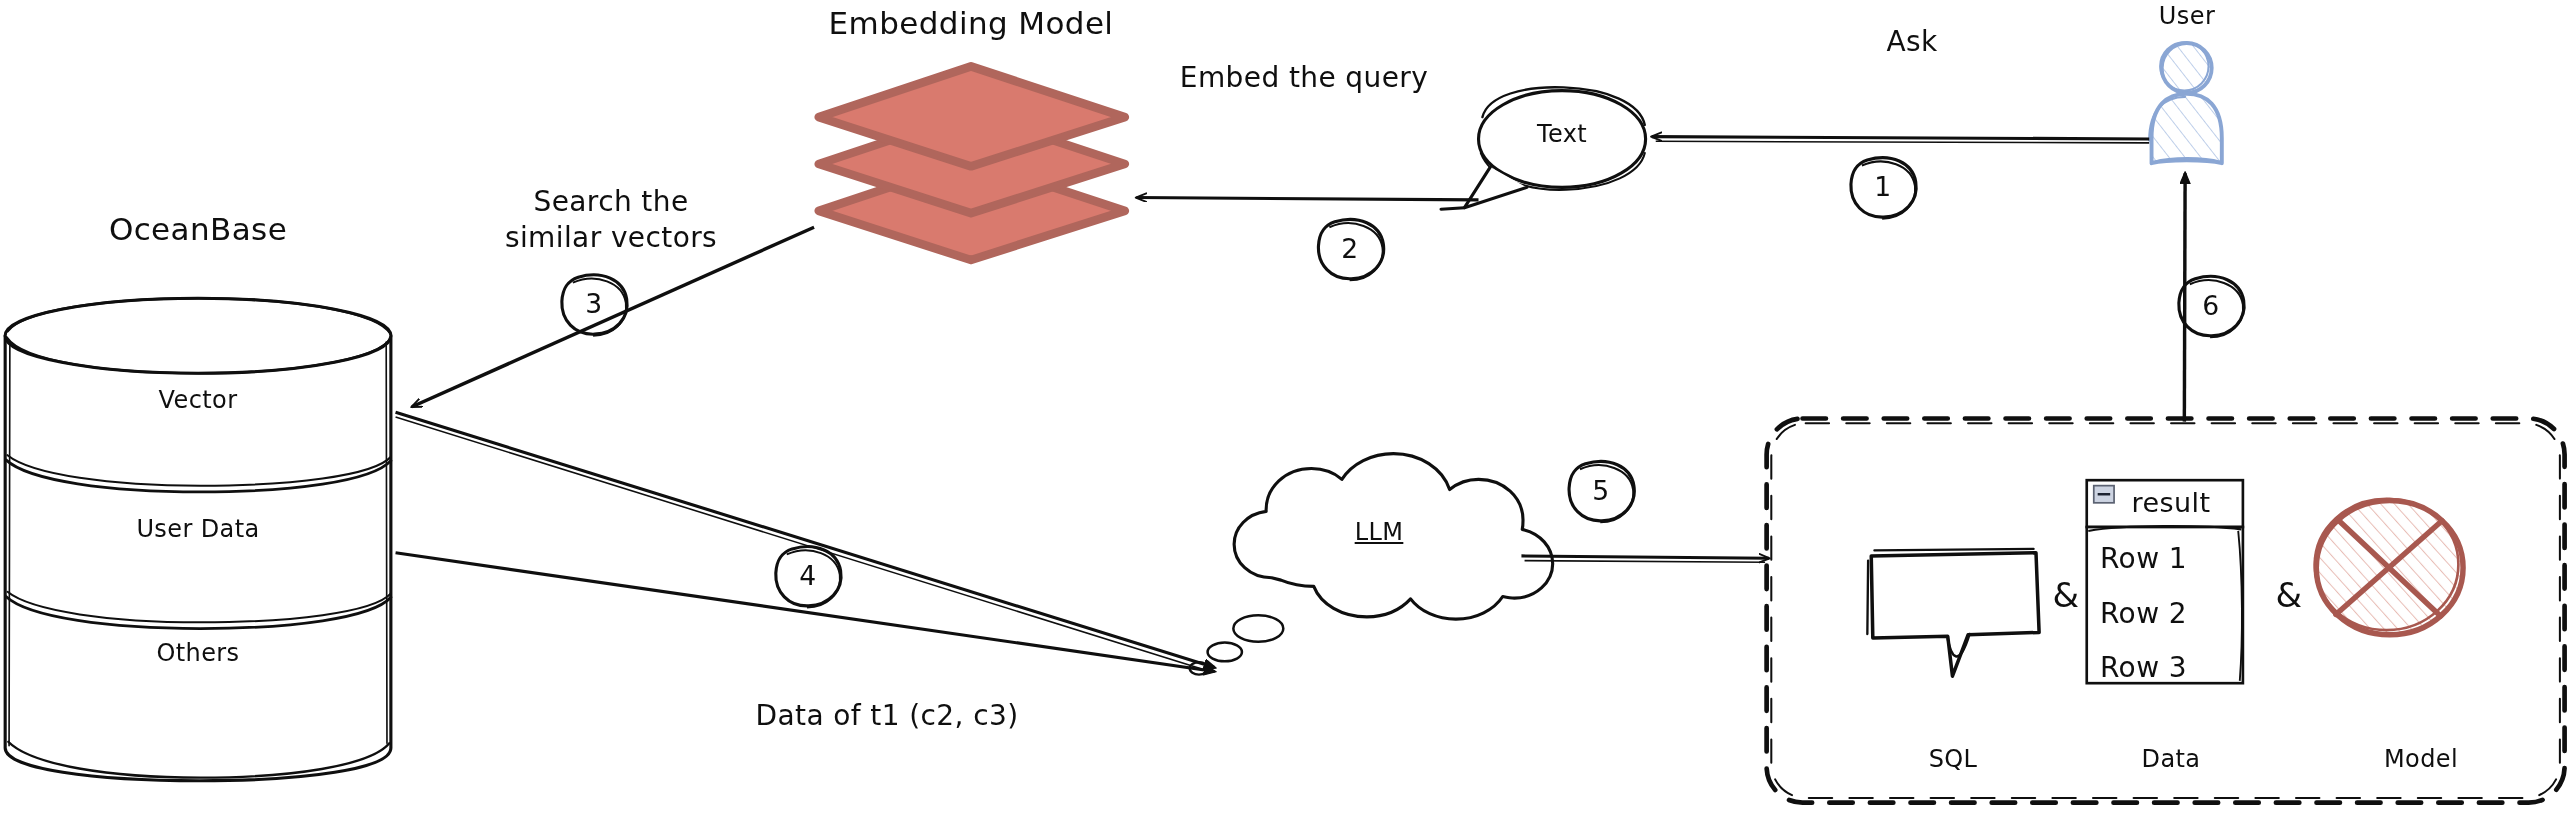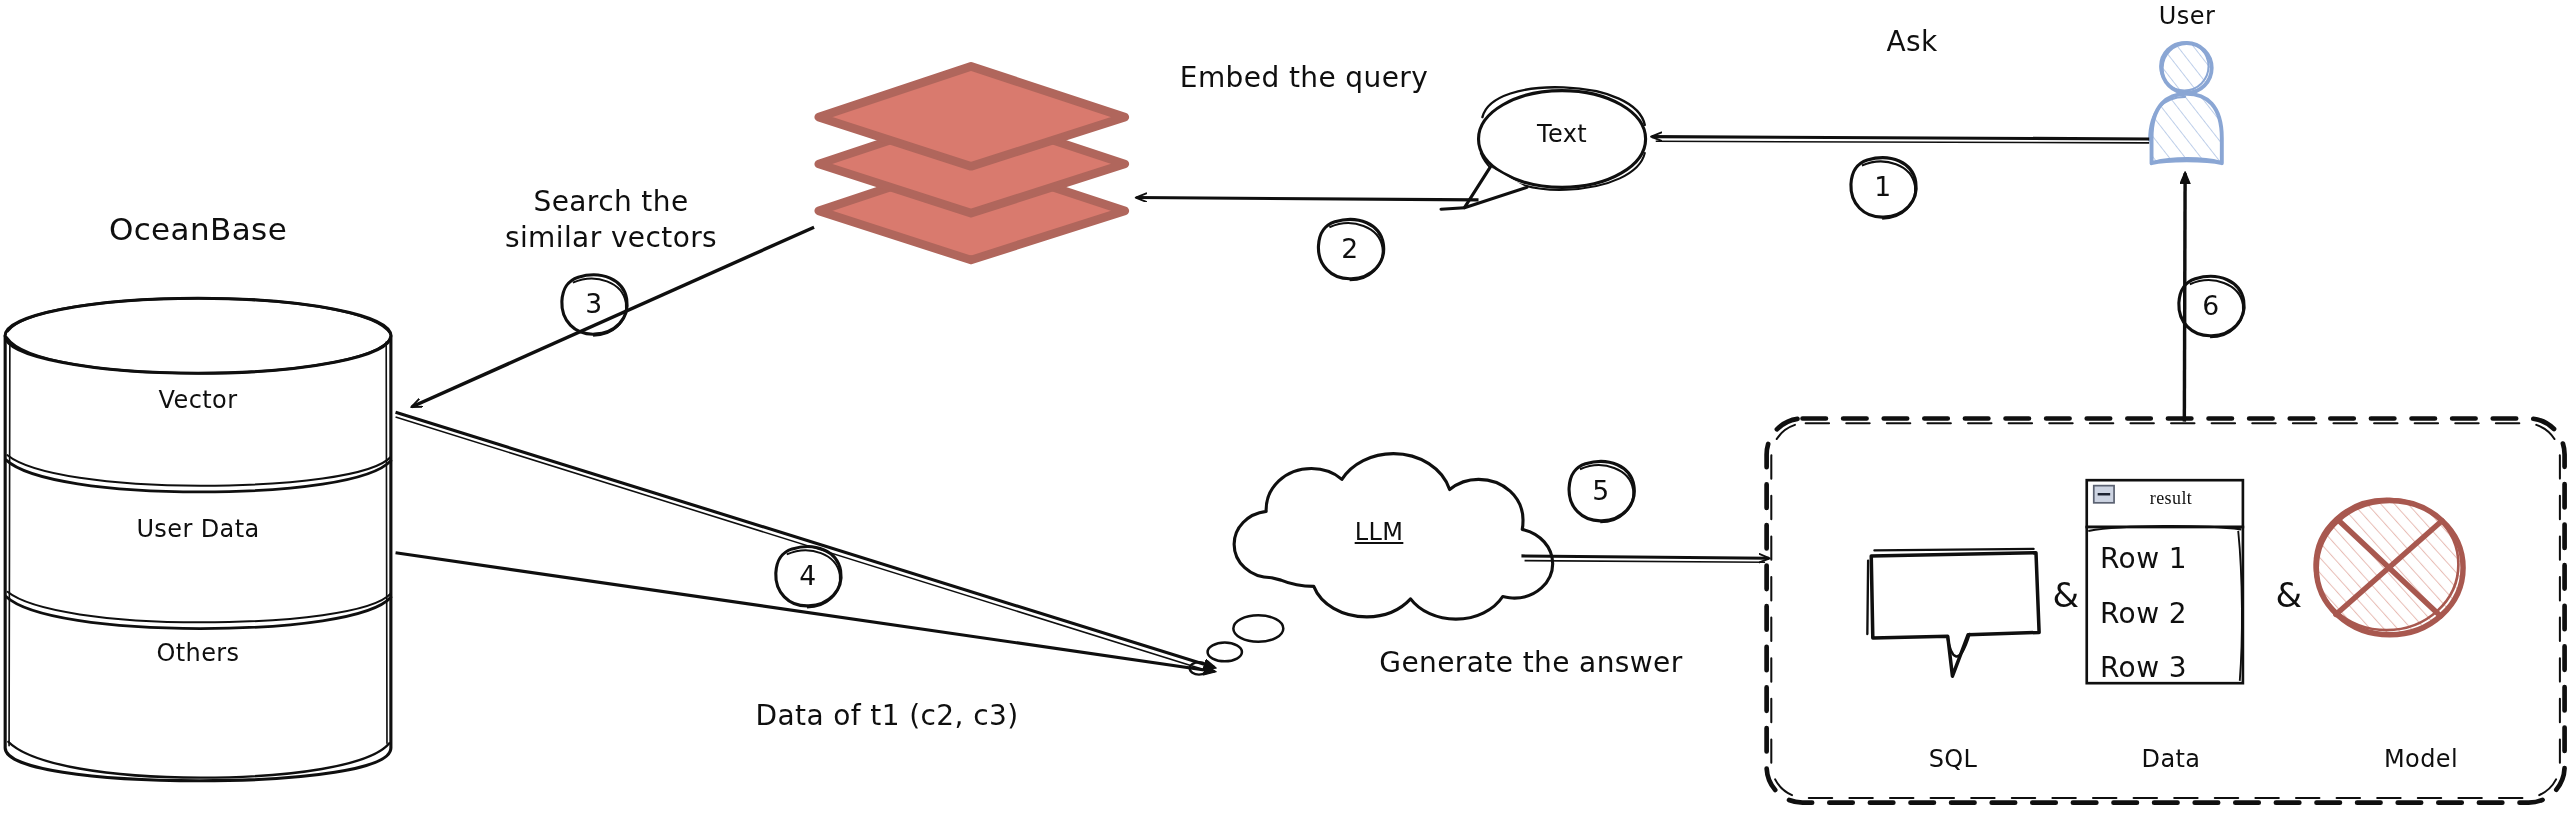--- a/index.html
+++ b/index.html
@@ -32,21 +32,21 @@
     line-height: 1.12;
     letter-spacing: 0.4px;
   }
   .lbl.c { transform: translateX(-50%); text-align: center; }
   .t-title   { font-size: 31px; }
   .t-node    { font-size: 24px; }
   .t-edge    { font-size: 28px; }
   .t-num     { font-size: 26.6px; }
   .t-amp     { font-size: 34px; }
   .t-row     { font-size: 28px; }
-  .t-result  { font-size: 18px; font-family: Liberation Serif, serif; }
+  .t-result  { font-size: 27px; }
 </style>
 </head>
 <body>
 
 <div id="stage">
 
   <svg class="diagram" viewBox="0 0 3298 1072">
     <defs>
       <marker id="ah" markerWidth="16" markerHeight="16" refX="13" refY="6" orient="auto" markerUnits="userSpaceOnUse">
         <path d="M0.5,0.5 L14,6 L0.5,11.5" fill="none" stroke="#0f0f0f" stroke-width="2.4" stroke-linejoin="round" stroke-linecap="round"></path>
@@ -217,38 +217,38 @@
       <path d="M2811,357 C2841,348 2869,360 2873,385 C2877,410 2858,429 2832,430 C2806,431 2789,412 2790,388 C2791,369 2799,361 2811,357 Z" fill="none" stroke="#0f0f0f" stroke-width="4"></path>
       <path d="M2804,364 C2834,351 2868,364 2872,390 C2875,414 2855,432 2830,432" fill="none" stroke="#0f0f0f" stroke-width="2.6"></path>
     </g>
   </svg>
 
   <div class="lbl t-title c" style="left:198px; top:212px;">OceanBase</div>
   <div class="lbl t-node c" style="left:198px; top:387px;">Vector</div>
   <div class="lbl t-node c" style="left:198px; top:516px;">User Data</div>
   <div class="lbl t-node c" style="left:198px; top:640px;">Others</div>
 
+  <div class="lbl t-title c" style="left:971px; top:6.2px;">Embedding Model</div>
 
   <div class="lbl t-node c" style="left:1562px; top:121px;">Text</div>
 
   <div class="lbl t-node c" style="left:2187px; top:3.1px;">User</div>
 
   <div class="lbl t-node c" style="left:1379px; top:519px;text-decoration:underline;">LLM</div>
 
   <div class="lbl t-edge c" style="left:1912px; top:26px;">Ask</div>
 
   <div class="lbl t-edge c" style="left:1304px; top:62px;">Embed the query</div>
 
   <div class="lbl t-edge c" style="left:611px; top:186px;">Search the</div>
   <div class="lbl t-edge c" style="left:611px; top:222px;text-align:right;">similar vectors</div>
 
 
   <div class="lbl t-edge c" style="left:887px; top:660px;margin-top:40px;">Data of t1 (c2, c3)</div>
 
-  <div class="lbl t-edge c" style="left:1531px; top:647px;">Generate the answer</div>
 
   <div class="lbl t-num c" style="left:1883px; top:172px;">1</div>
   <div class="lbl t-num c" style="left:1350px; top:234px;">2</div>
   <div class="lbl t-num c" style="left:594px; top:289px;">3</div>
   <div class="lbl t-num c" style="left:808px; top:561px;">4</div>
   <div class="lbl t-num c" style="left:1601px; top:476px;">5</div>
   <div class="lbl t-num c" style="left:2211px; top:291px;">6</div>
 
   <div class="lbl t-result c" style="left:2171px; top:488px;">result</div>
   <div class="lbl t-row" style="left:2100px; top:543px;">Row 1</div>

